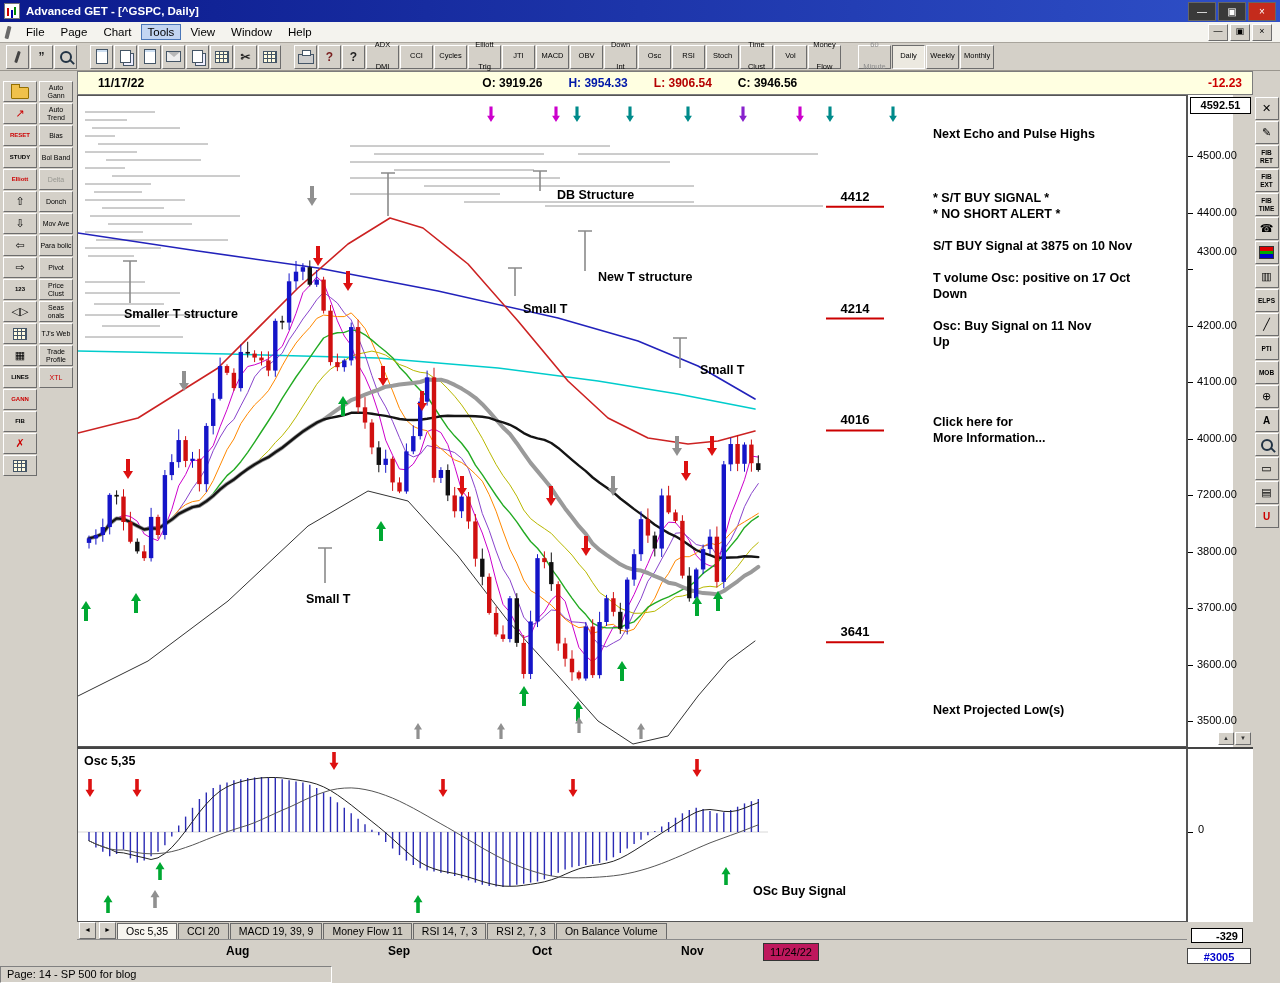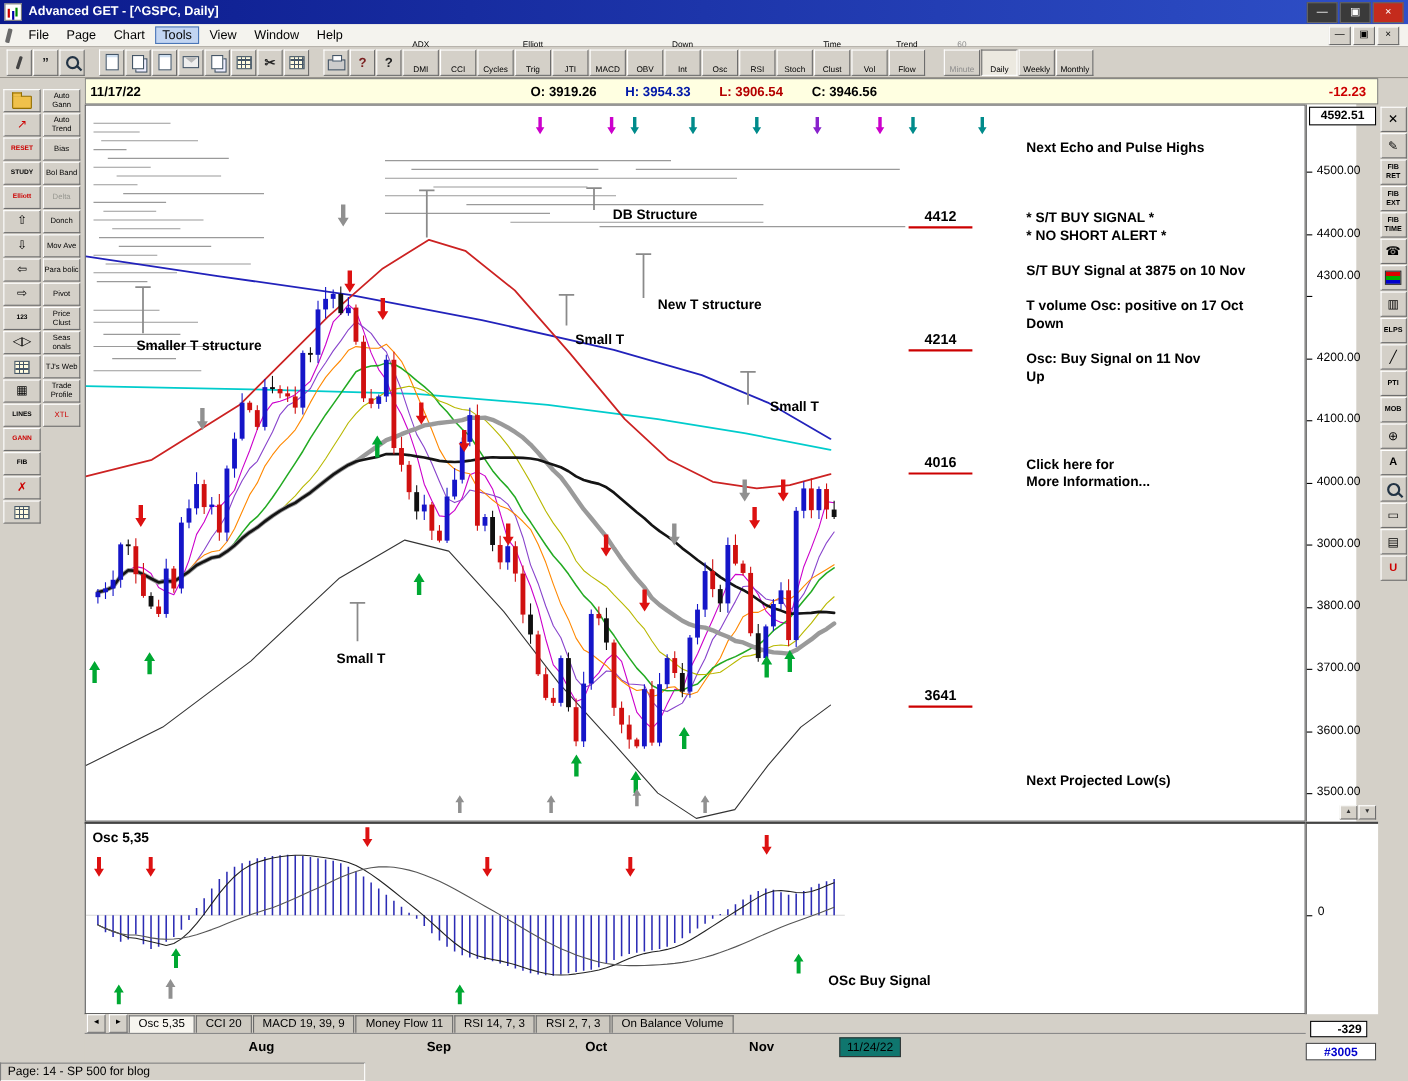--- a/index.html
+++ b/index.html
@@ -17,46 +17,46 @@
   .menu-pin{width:4px;height:13px;background:#6a6a6a;border-radius:1px;margin:0 8px 0 2px;transform:rotate(14deg);}
   .menu-item{padding:2px 7px;margin:0 1px;color:#000;}
   .menu-item.active{background:#c2d5f2;border:1px solid #4a76b8;padding:1px 6px;}
   .mdi-controls{margin-left:auto;display:flex;gap:2px;margin-right:8px;}
   .mdi-btn{width:18px;height:15px;font-size:9px;line-height:13px;text-align:center;background:#d4d0c8;border:1px solid;border-color:#fff #6d6d6d #6d6d6d #fff;}
   
   .toolbar{position:absolute;left:0;top:43px;width:1280px;height:28px;background:#d4d0c8;border-bottom:1px solid #9a968e;display:flex;align-items:center;padding-left:6px;box-sizing:border-box;}
   .tb-btn{width:21px;height:22px;margin-right:1px;display:flex;align-items:center;justify-content:center;background:#d4d0c8;border:1px solid;border-color:#fff #6d6d6d #6d6d6d #fff;flex-shrink:0;}
   .tb-btn.gap{margin-left:12px;}
   .tb-glyph{font-size:12px;font-weight:bold;color:#222;line-height:1;}
-  .study-btn{min-width:25px;height:22px;padding:0 3px;margin-right:1px;background:#d4d0c8;border:1px solid;border-color:#fff #6d6d6d #6d6d6d #fff;font-size:7.5px;line-height:1.15;display:flex;flex-direction:column;align-items:center;justify-content:flex-end;text-align:center;flex-shrink:0;gap:13px;}
+  .study-btn{min-width:25px;height:22px;padding:0 3px;margin-right:1px;background:#d4d0c8;border:1px solid;border-color:#fff #6d6d6d #6d6d6d #fff;font-size:7.5px;line-height:1.15;display:flex;flex-direction:column;align-items:center;justify-content:center;text-align:center;flex-shrink:0;gap:13px;}
   .study-btn.disabled{color:#8d8d8d;}
   .study-btn.active{border-color:#6d6d6d #fff #fff #6d6d6d;background:#ece9e0;}
   
   .quotebar{position:absolute;left:77px;top:71px;width:1176px;height:24px;background:#ffffe1;border:1px solid #7c7c7c;box-sizing:border-box;display:flex;align-items:center;font-size:12px;font-weight:bold;}
-  .q-date{margin-left:4px;}
+  .q-date{margin-left:20px;}
   .q-center{position:absolute;left:50%;transform:translateX(-58%);display:flex;gap:26px;white-space:nowrap;}
   .q-h{color:#0018a8;} .q-lo{color:#b40000;}
   .q-change{margin-left:auto;margin-right:10px;color:#cc0000;}
   
   .sidebar{position:absolute;left:0;top:71px;width:77px;height:894px;background:#d4d0c8;padding-top:10px;box-sizing:border-box;}
   .sb-row{display:flex;gap:2px;margin:0 0 1px 3px;}
   .sb-cell{width:34px;height:21px;background:#d4d0c8;border:1px solid;border-color:#fff #6d6d6d #6d6d6d #fff;font-size:7px;text-align:center;display:flex;align-items:center;justify-content:center;line-height:1.05;overflow:hidden;box-sizing:border-box;}
   .sb-cell.disabled{color:#979790;}
   .sb-cell.empty{visibility:hidden;}
   
   .chart-area{position:absolute;left:77px;top:95px;width:1110px;height:652px;background:#fff;border:1px solid #555;box-sizing:border-box;}
   .osc-area{position:absolute;left:77px;top:747px;width:1110px;height:175px;background:#fff;border:1px solid #555;border-top:2px solid #444;box-sizing:border-box;}
   
   .tabrow{position:absolute;left:77px;top:922px;width:1110px;height:17px;background:#d4d0c8;display:flex;align-items:flex-end;font-size:10.5px;}
   .tab-scroll{width:15px;height:15px;margin:0 1px 0 2px;background:#d4d0c8;border:1px solid;border-color:#fff #6d6d6d #6d6d6d #fff;font-size:7px;text-align:center;line-height:13px;}
   .tab{height:15px;line-height:14px;padding:0 8px;border:1px solid #6a6a6a;border-bottom:none;background:#cdc9c0;margin-right:1px;white-space:nowrap;}
   .tab.active{background:#f7f5ef;}
   .timeline{position:absolute;left:77px;top:939px;width:1110px;height:26px;background:#d4d0c8;border-top:1px solid #8a8a8a;font-size:12px;}
   .month{position:absolute;top:4px;font-weight:bold;}
-  .date-box{position:absolute;left:686px;top:3px;width:54px;height:16px;background:#0f766e;border:1px solid #333;font-size:11px;text-align:center;line-height:16px;}
+  .date-box{position:absolute;left:686px;top:3px;width:54px;height:16px;background:#be185d;border:1px solid #333;font-size:11px;text-align:center;line-height:16px;}
   
   .axis-col{position:absolute;left:1187px;top:95px;width:66px;height:870px;}
   .price-axis{position:absolute;left:0;top:0;width:46px;height:652px;background:#fff;border-left:1px solid #555;box-sizing:border-box;}
   .top-val{position:absolute;left:2px;top:2px;width:59px;height:15px;border:1px solid #000;background:#fff;font-size:11px;font-weight:bold;text-align:center;line-height:15px;}
   .tick{position:absolute;left:9px;font-size:11px;}
   .tickdash{position:absolute;left:0;width:5px;height:1px;background:#000;}
   .axis-mini{position:absolute;left:30px;top:637px;display:flex;gap:1px;}
   .mini-btn{width:14px;height:11px;background:#d4d0c8;border:1px solid;border-color:#fff #6d6d6d #6d6d6d #fff;font-size:6px;text-align:center;line-height:10px;color:#333;}
   .osc-axis{position:absolute;left:0;top:652px;width:66px;height:175px;background:#fff;border-left:1px solid #555;border-top:2px solid #444;box-sizing:border-box;}
   .zero-label{position:absolute;left:10px;top:74px;font-size:11px;}
@@ -195,21 +195,21 @@
         <div>Stoch</div>
       </div>
       <div class="study-btn">
         <div>Time</div>
         <div>Clust</div>
       </div>
       <div class="study-btn">
         <div>Vol</div>
       </div>
       <div class="study-btn">
-        <div>Trend</div>
+        <div>Money</div>
         <div>Flow</div>
       </div>
       <div class="study-btn disabled" style="margin-left: 16px;">
         <div>60</div>
         <div>Minute</div>
       </div>
       <div class="study-btn active">
         <div>Daily</div>
       </div>
       <div class="study-btn normal">
@@ -807,21 +807,21 @@
         <div class="tick" style="top: 110.5px;">4400.00</div>
         <div class="tickdash" style="top: 117.5px;"></div>
         <div class="tick" style="top: 150px;">4300.00</div>
         <div class="tickdash" style="top: 174px;"></div>
         <div class="tick" style="top: 223.5px;">4200.00</div>
         <div class="tickdash" style="top: 230.5px;"></div>
         <div class="tick" style="top: 280px;">4100.00</div>
         <div class="tickdash" style="top: 287px;"></div>
         <div class="tick" style="top: 336.5px;">4000.00</div>
         <div class="tickdash" style="top: 343.5px;"></div>
-        <div class="tick" style="top: 393px;">3000.00</div>
+        <div class="tick" style="top: 393px;">7200.00</div>
         <div class="tickdash" style="top: 400px;"></div>
         <div class="tick" style="top: 449.5px; text-align: right;">3800.00</div>
         <div class="tickdash" style="top: 456.5px;"></div>
         <div class="tick" style="top: 506px;">3700.00</div>
         <div class="tickdash" style="top: 513px;"></div>
         <div class="tick" style="top: 562.5px;">3600.00</div>
         <div class="tickdash" style="top: 569.5px;"></div>
         <div class="tick" style="top: 619px;">3500.00</div>
         <div class="tickdash" style="top: 626px;"></div>
       </div>

